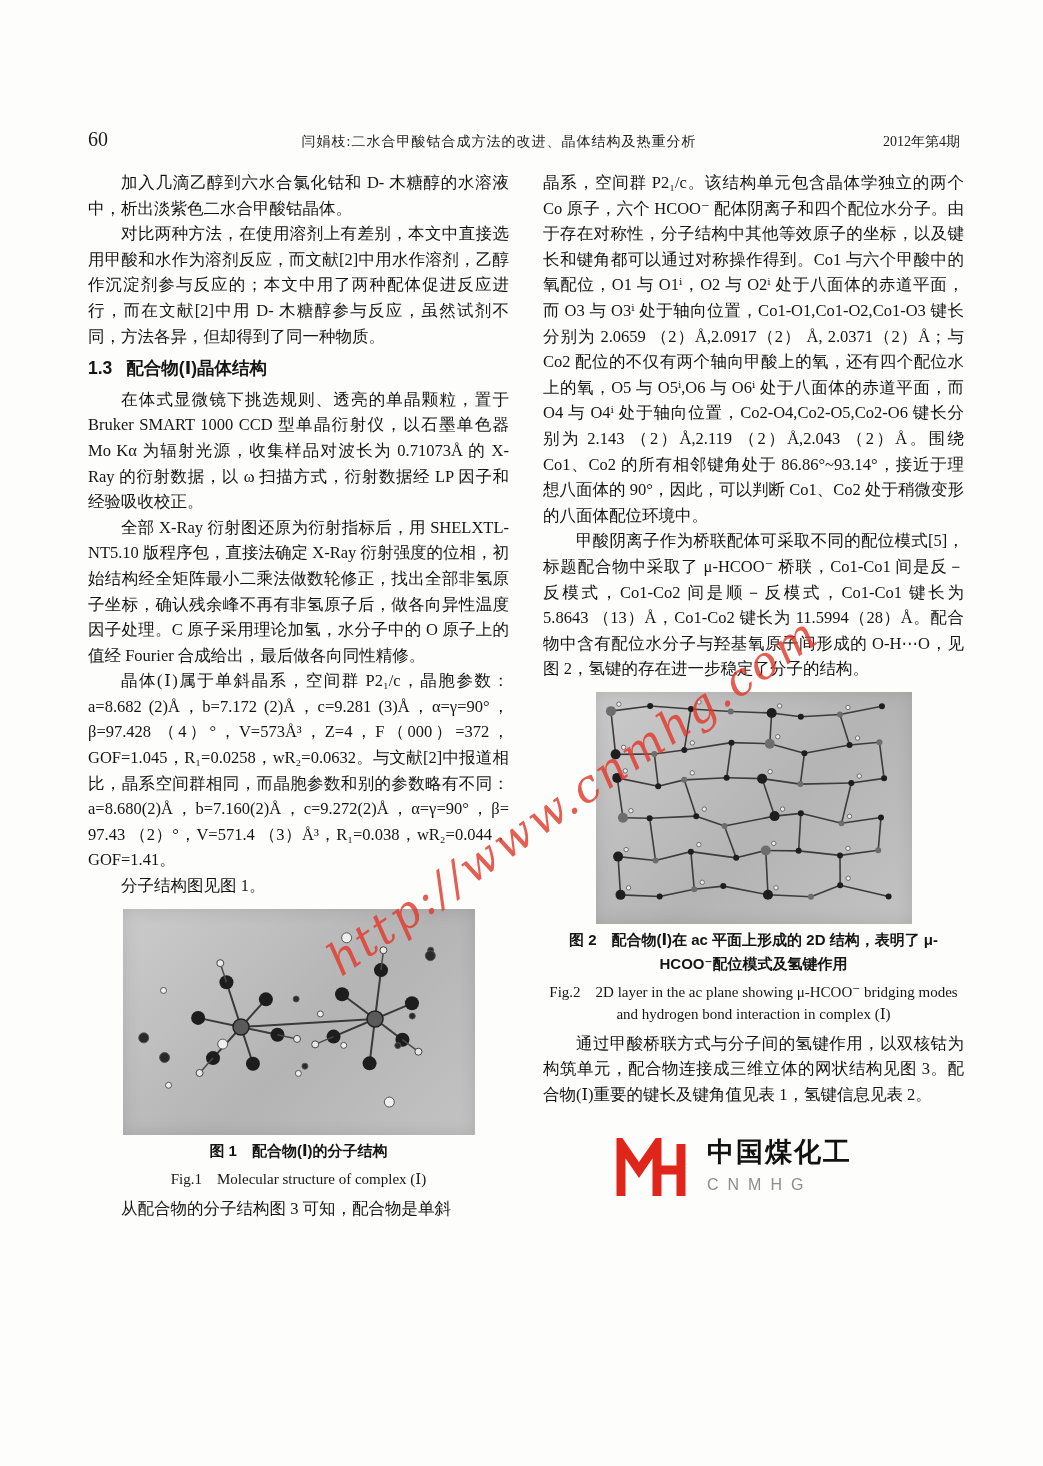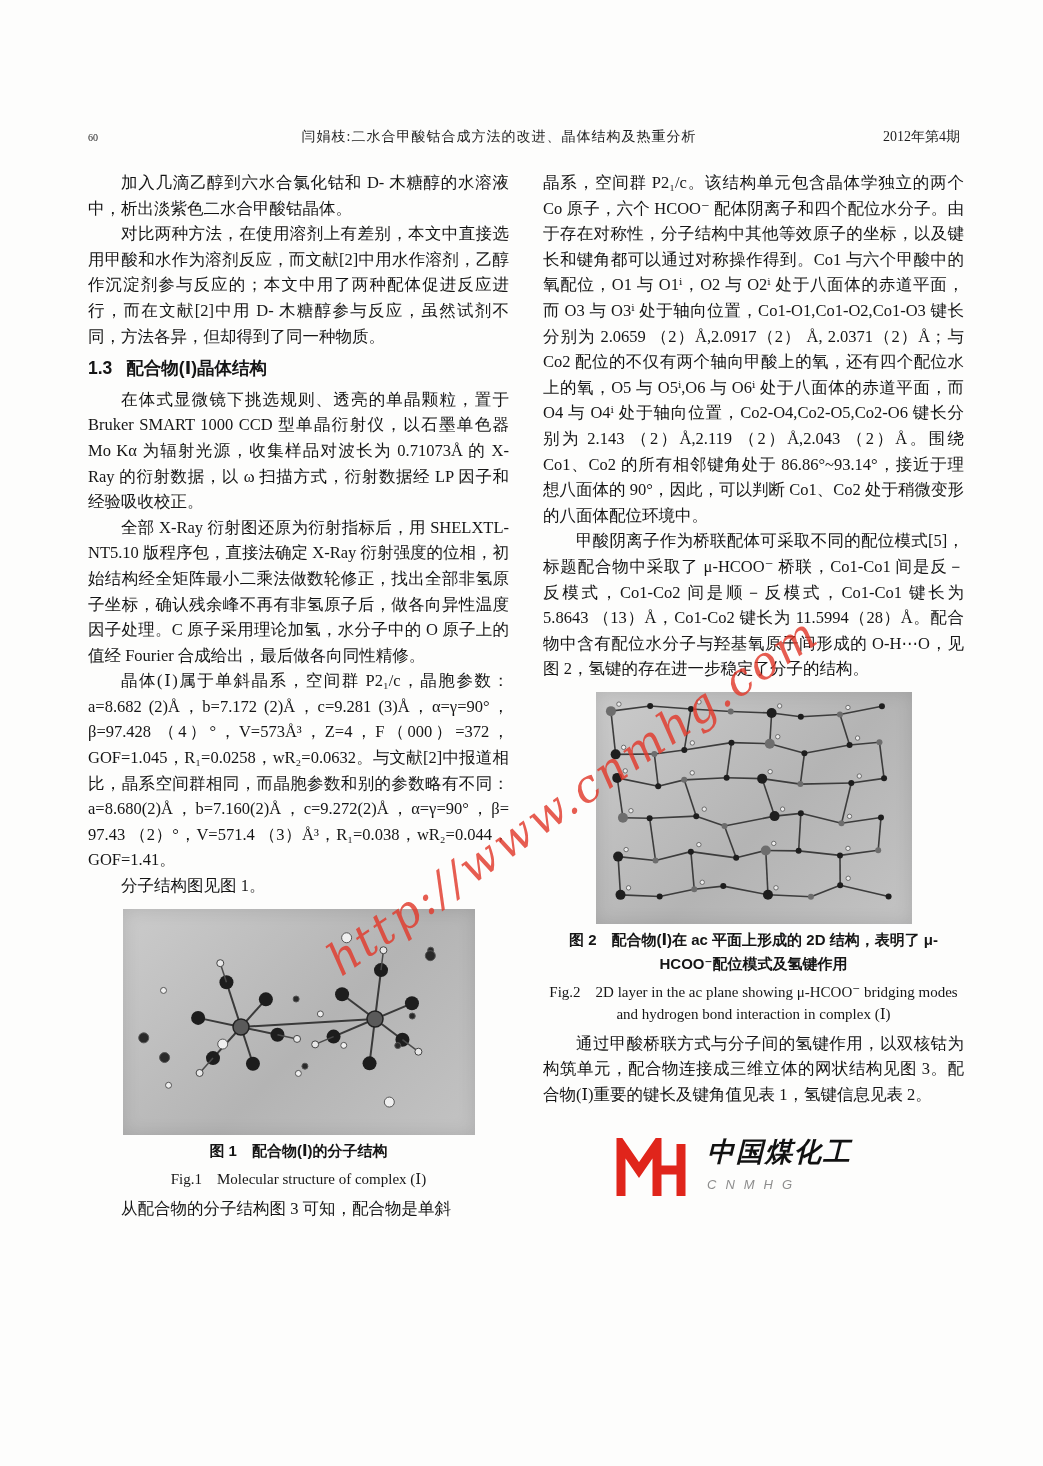--- a/index.html
+++ b/index.html
@@ -11,21 +11,21 @@
   }
   .page {
     position:relative; width:1043px; height:1466px;
     background:#fdfdfc; overflow:hidden;
   }
   
   .header {
     position:absolute; top:128px; left:88px; width:872px;
     display:flex; align-items:baseline; font-size:14px; color:#1c1c1c;
   }
-  .header .pageno { width:60px; font-size:10px; }
+  .header .pageno { width:60px; font-size:20px; }
   .header .htitle { flex:1; text-align:center; letter-spacing:1px; }
   .header .hissue { width:110px; text-align:right; }
 
   
   .columns {
     position:absolute; top:170px; left:88px; width:876px;
     display:flex; gap:16px;justify-content:space-between;
   }
   .col { width:421px; font-size:16.5px; line-height:25.6px; text-align:justify; }
   .col p.body-para { text-indent:2em; }
@@ -64,29 +64,29 @@
   .watermark {
     position:absolute; left:332px; top:938px;
     transform:rotate(-35deg); transform-origin:0 50%;
     font-family:"DejaVu Serif",serif; font-style:italic;
     font-size:45px; letter-spacing:3px; white-space:nowrap;
     color:#e23a2c; opacity:.82; z-index:5; pointer-events:none;
   }
 
   
   .logo {
-    margin:30px auto 0 70px; display:flex; align-items:center; gap:14px; width:max-content;font-style:italic;
+    margin:30px auto 0 70px; display:flex; align-items:center; gap:14px; width:max-content;
   }
   .logo-cn {
     font-family:"Liberation Sans","DejaVu Sans",sans-serif;
     font-weight:bold; font-size:27px; color:#111; letter-spacing:2px;
   }
   .logo-en {
     font-family:"Liberation Sans","DejaVu Sans",sans-serif;
-    font-size:13px; color:#8d8d8d; letter-spacing:9px; margin-top:6px;
+    font-size:16px; color:#8d8d8d; letter-spacing:9px; margin-top:6px;
   }
 </style>
 </head>
 <body>
 
 <div class="page">
 
   <div class="header">
     <span class="pageno">60</span>
     <span class="htitle">闫娟枝:二水合甲酸钴合成方法的改进、晶体结构及热重分析</span>

